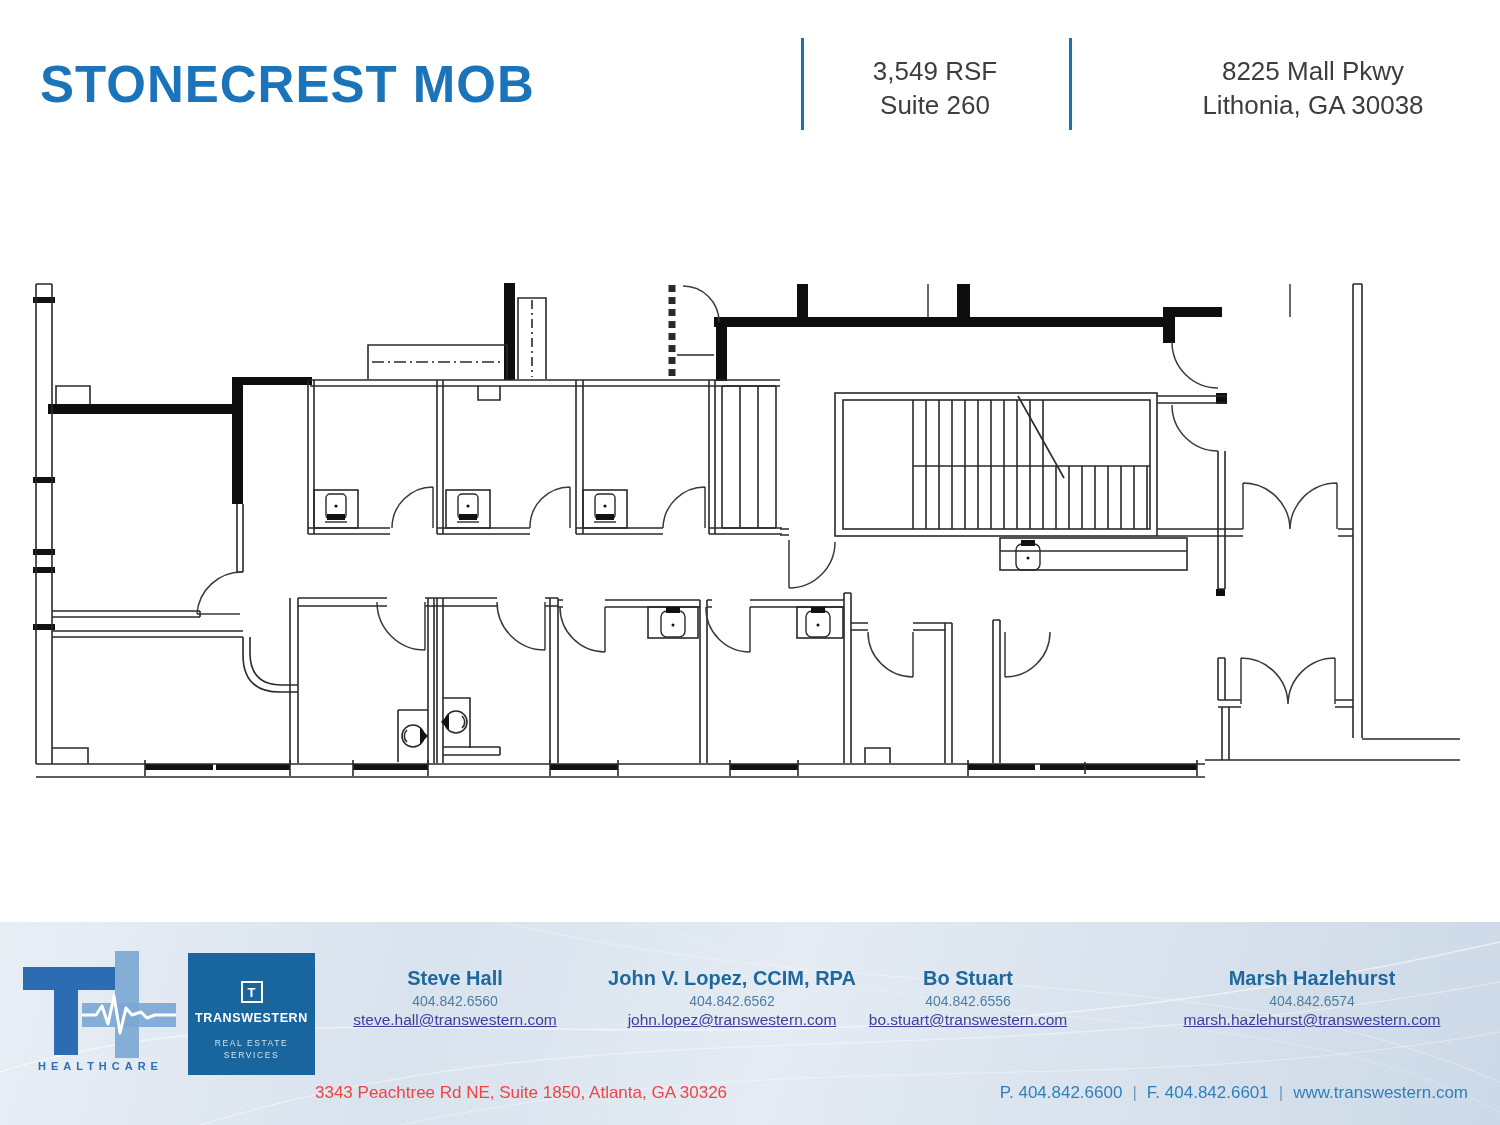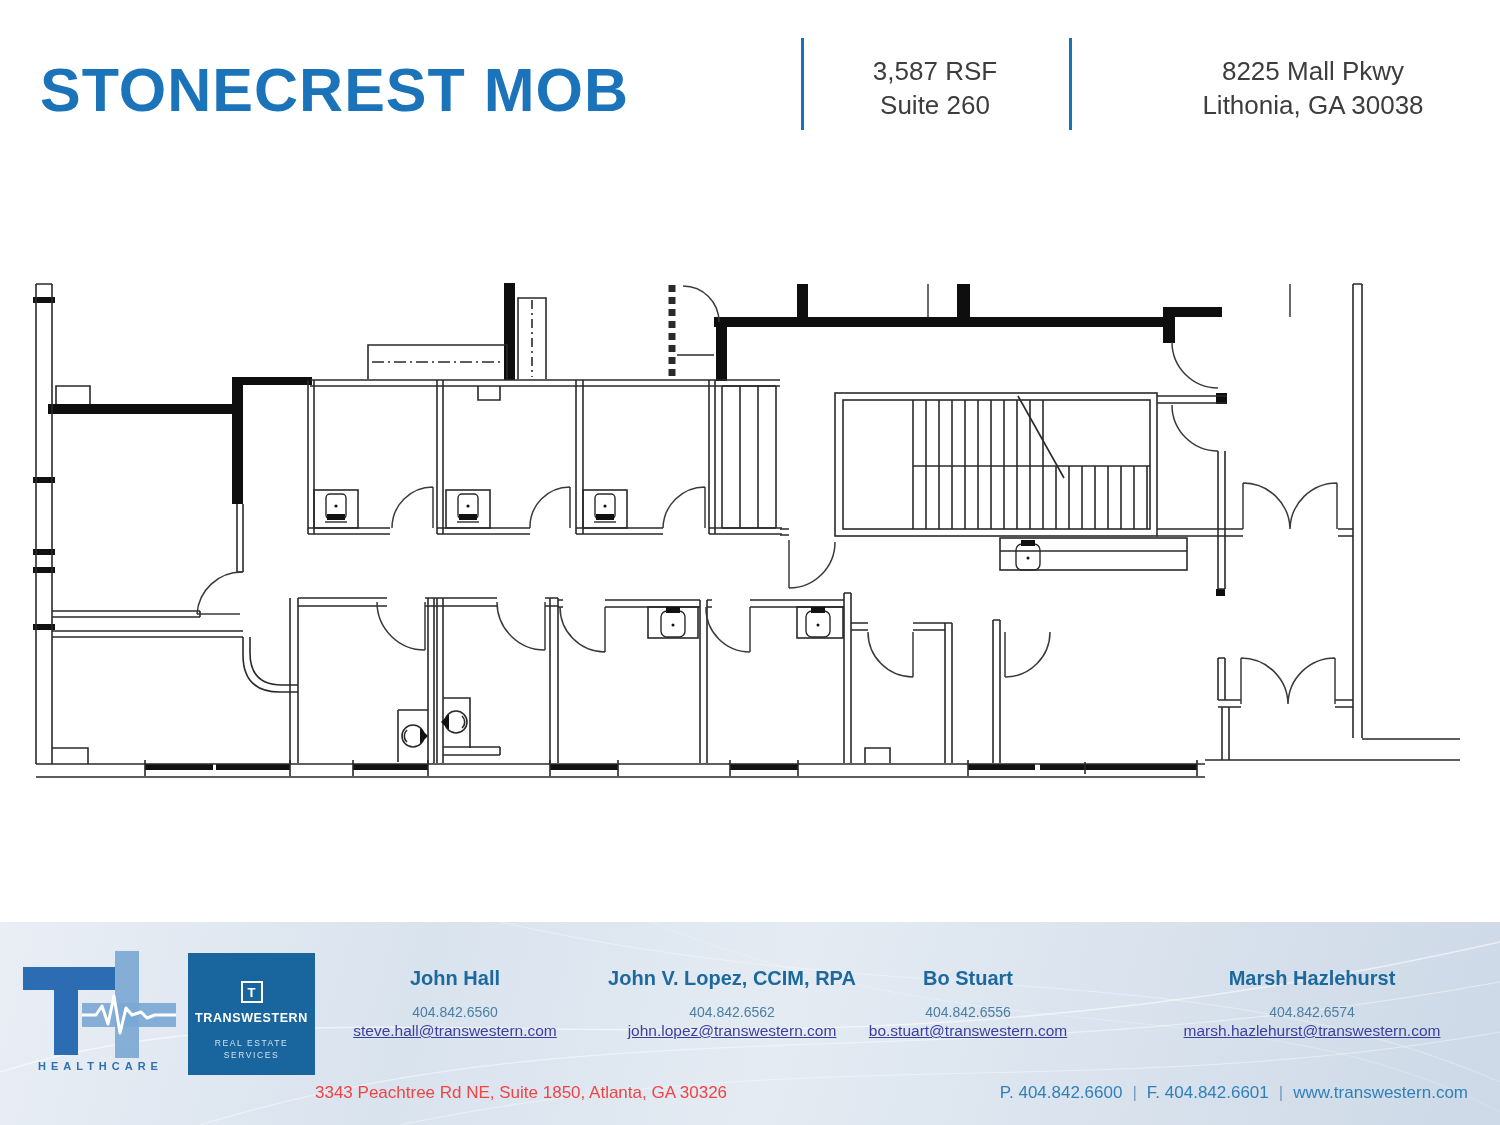--- a/index.html
+++ b/index.html
@@ -1,19 +1,19 @@
 <!DOCTYPE html>
 <html><head>
 <meta charset="utf-8">
 <style>
   html,body{margin:0;padding:0;background:#ffffff;}
   #page{position:relative;width:1500px;height:1125px;background:#ffffff;overflow:hidden;
         font-family:"Liberation Sans", sans-serif;}
   
-  #title{position:absolute;left:40px;top:55px;font-size:61px;font-weight:700;
+  #title{position:absolute;left:40px;top:55px;font-size:51px;font-weight:700;
          letter-spacing:1px;color:#1b74ba;text-align:right;}
   .vdiv{position:absolute;top:38px;width:3px;height:92px;background:#1a72b6;}
   #vdiv1{left:801px;} #vdiv2{left:1069px;}
   .hdr-block{position:absolute;top:54px;text-align:center;color:#3d3d3d;
              font-size:26px;line-height:34px;}
   #hdr-rsf{left:820px;width:230px;}
   #hdr-addr{left:1133px;width:360px;}
   
   #plan{position:absolute;left:0;top:0;}
   
@@ -29,39 +29,39 @@
           display:flex;flex-direction:column;align-items:center;}
   #tw-icon{margin-top:28px;width:18px;height:18px;border:2px solid #ffffff;
            display:flex;align-items:center;justify-content:center;
            color:#ffffff;font-size:13px;font-weight:700;line-height:1;}
   #tw-name{margin-top:8px;color:#ffffff;font-size:12.5px;font-weight:700;letter-spacing:.6px;}
   #tw-sub{margin-top:12px;color:#cfe1ef;font-size:8.5px;letter-spacing:1.6px;
           text-align:center;line-height:12px;}
   
   .contact{position:absolute;top:966px;width:320px;text-align:center;}
   .c-name{font-size:20px;font-weight:700;color:#1d699d;line-height:24px;}
-  .c-phone{font-size:14px;color:#4a7fa3;margin-top:14px;}
+  .c-phone{font-size:14px;color:#4a7fa3;margin-top:3px;}
   .c-email{font-size:15.5px;color:#3c3f9f;text-decoration:underline;margin-top:2px;display:inline-block;}
   #contact-0{left:295px;} #contact-1{left:572px;} #contact-2{left:808px;text-align:center;} #contact-3{left:1152px;}
   
   #f-address{position:absolute;left:315px;top:1083px;font-size:17px;color:#ef4444;}
   #f-right{position:absolute;right:32px;top:1083px;font-size:17px;color:#2f80ba;}
   #f-right .sep{margin:0 10px;color:#6d9dc0;}
   #f-right a{color:#2f80ba;text-decoration:none;}
 </style>
 </head>
 <body>
 
 <div id="page">
 
   <div id="title">STONECREST MOB</div>
   <div class="vdiv" id="vdiv1"></div>
   <div class="vdiv" id="vdiv2"></div>
   <div class="hdr-block" id="hdr-rsf">
-    <div>3,587 RSF</div>
+    <div>3,549 RSF</div>
     <div>Suite 260</div>
   </div>
   <div class="hdr-block" id="hdr-addr">
     <div>8225 Mall Pkwy</div>
     <div>Lithonia, GA 30038</div>
   </div>
 
   <svg id="plan" width="1500" height="1125" viewBox="0 0 1500 1125">
     <defs>
       <g id="toilet" stroke="#2a2a2a" stroke-width="1.4" fill="none">
@@ -247,21 +247,21 @@
   <div id="tw-box">
     <div id="tw-icon">T</div>
     <div id="tw-name">TRANSWESTERN</div>
     <div id="tw-sub">
       <div>REAL ESTATE</div>
       <div>SERVICES</div>
     </div>
   </div>
 
   <div class="contact" id="contact-0">
-    <div class="c-name">John Hall</div>
+    <div class="c-name">Steve Hall</div>
     <div class="c-phone">404.842.6560</div>
     <a class="c-email" href="#">steve.hall@transwestern.com</a>
   </div>
   <div class="contact" id="contact-1">
     <div class="c-name">John V. Lopez, CCIM, RPA</div>
     <div class="c-phone">404.842.6562</div>
     <a class="c-email" href="#">john.lopez@transwestern.com</a>
   </div>
   <div class="contact" id="contact-2">
     <div class="c-name">Bo Stuart</div>

